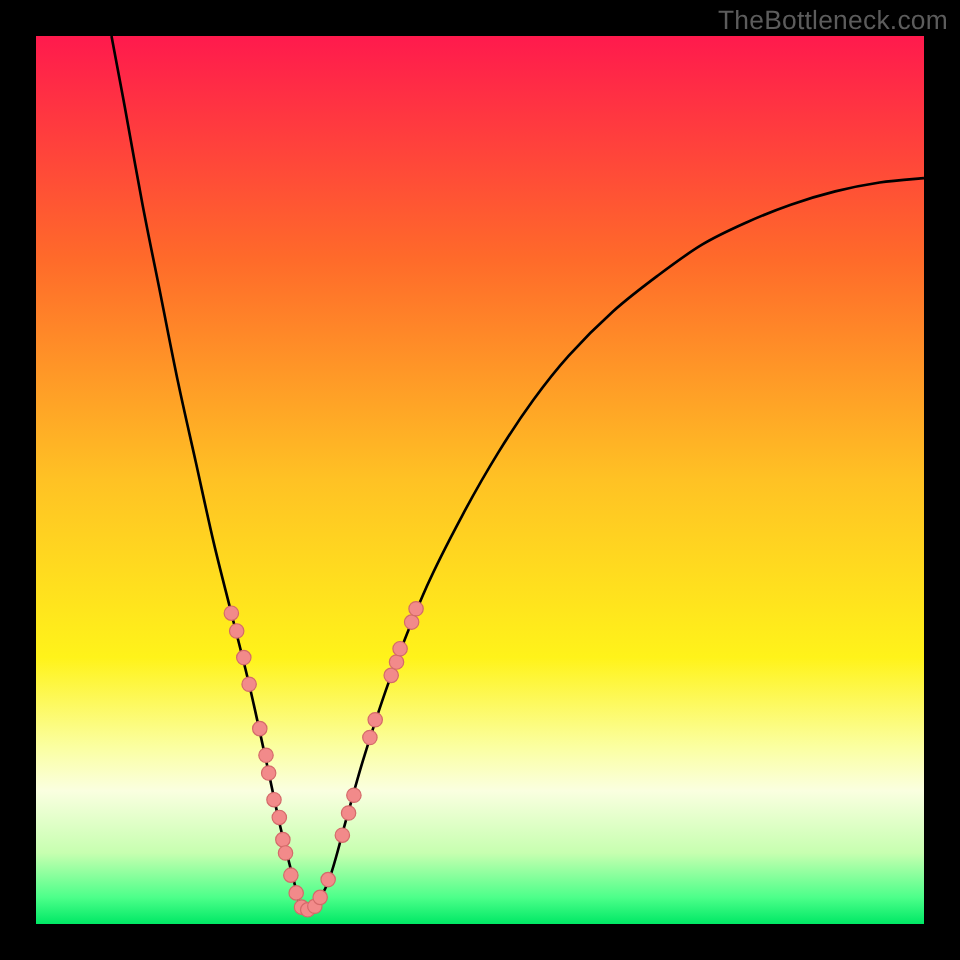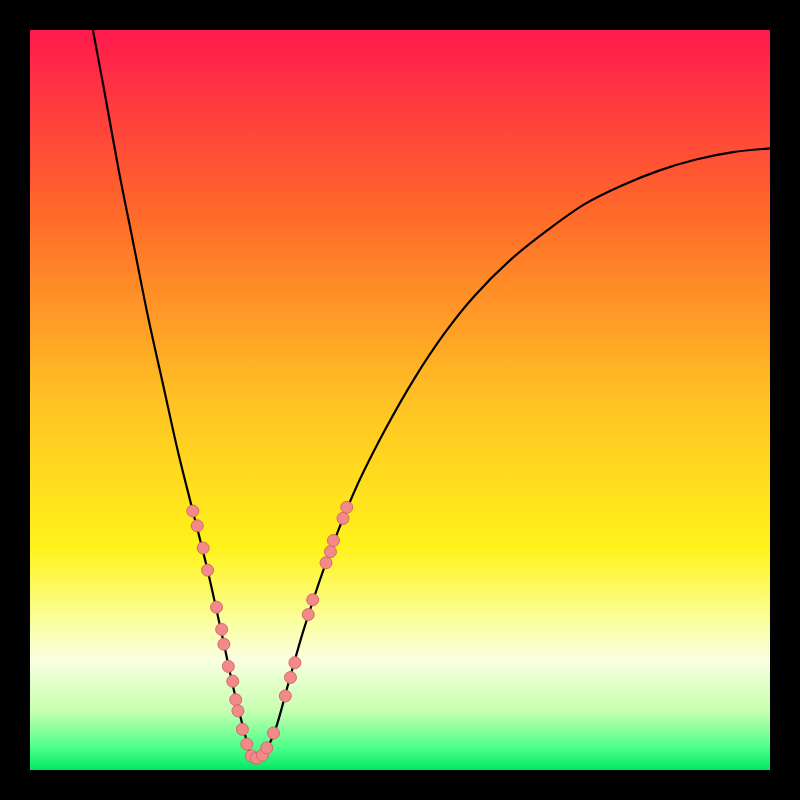--- a/index.html
+++ b/index.html
@@ -34,20 +34,21 @@
     font-size: 22px;
     font-weight: 500;
     color: #5c5c5c;
     letter-spacing: 0.2px;
   }
 </style>
 </head>
 <body>
 
 <div class="stage">
+  <div class="watermark">TheBottleneck.com</div>
   <div class="plot-box">
     <svg class="gradient-bg" viewBox="0 0 740 740" preserveAspectRatio="none">
       <defs>
         <linearGradient id="grad" x1="0" y1="0" x2="0" y2="1">
             <stop offset="0%" stop-color="#ff1a4d"></stop>
             <stop offset="25%" stop-color="#ff6a2a"></stop>
             <stop offset="50%" stop-color="#ffc224"></stop>
             <stop offset="70%" stop-color="#fff31a"></stop>
             <stop offset="80%" stop-color="#fbffa0"></stop>
             <stop offset="85%" stop-color="#faffe0"></stop>

